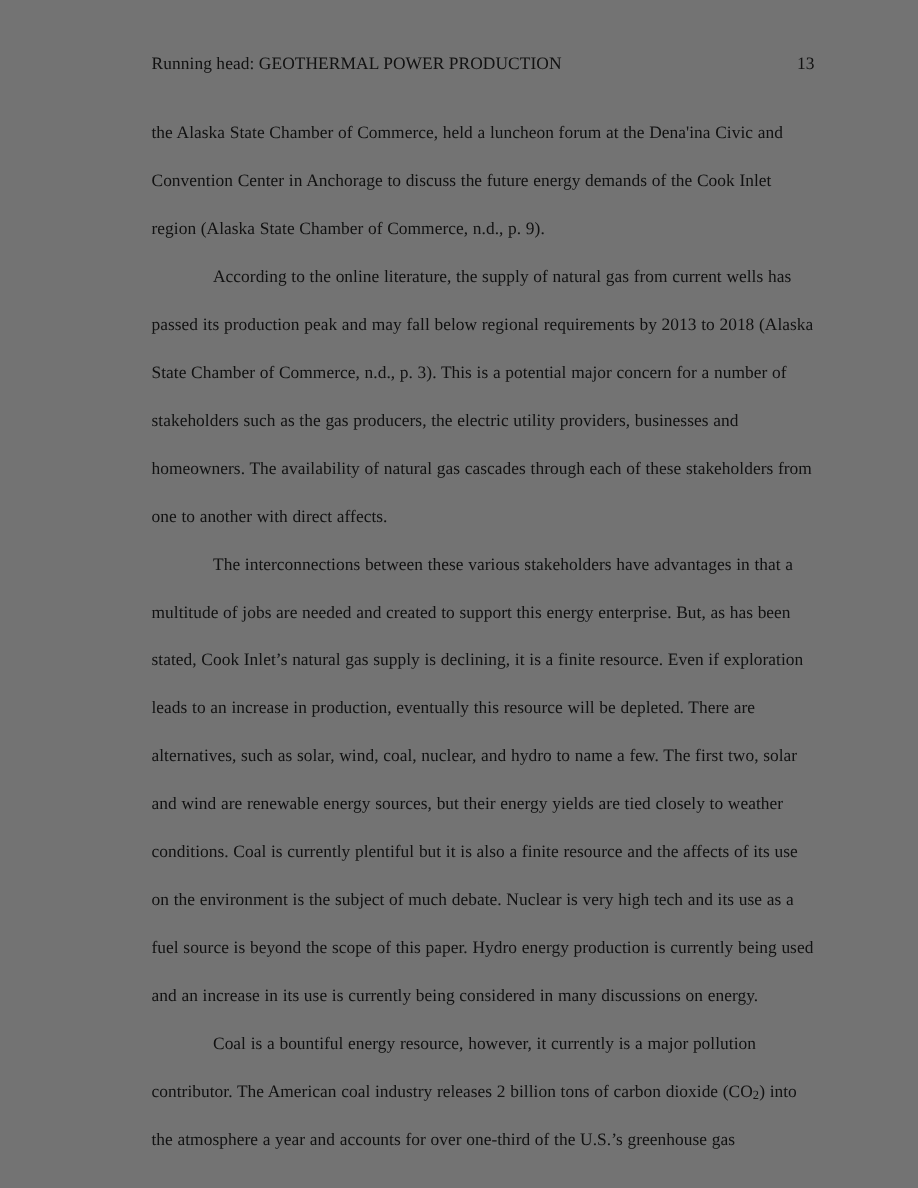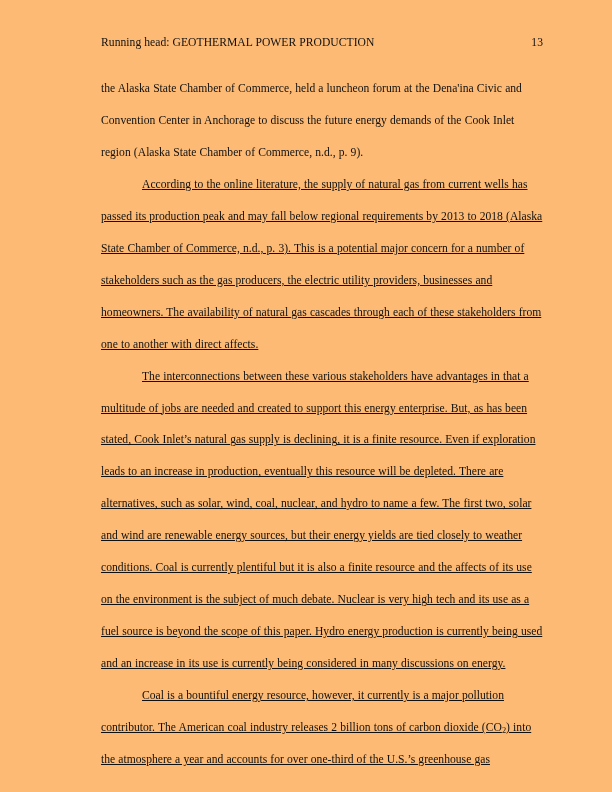--- a/index.html
+++ b/index.html
@@ -16,21 +16,21 @@
     color: #111111;
     -webkit-font-smoothing: antialiased;
   }
 
   .page {
     position: absolute;
     top: 0;
     left: 0;
     width: 612px;
     height: 792px;
-    background: #fdba74;
+    background: #737373;
   }
 
   
   .running-head {
     position: absolute;
     top: 34px;
     left: 101px;
     width: 442px;
     height: 18px;
     display: flex;
@@ -61,21 +61,20 @@
     word-spacing: 0.2px;
   }
 
   .body-text p {
     margin: 0;
     padding: 0;
     text-indent: 0;
   }
   .body-text p.indented {
     text-indent: 41px;
-    text-decoration: underline;
   }
 
   sub {
     font-size: 0.72em;
     line-height: 0;
     vertical-align: -0.23em;
   }
 </style>
 </head>
 <body>

